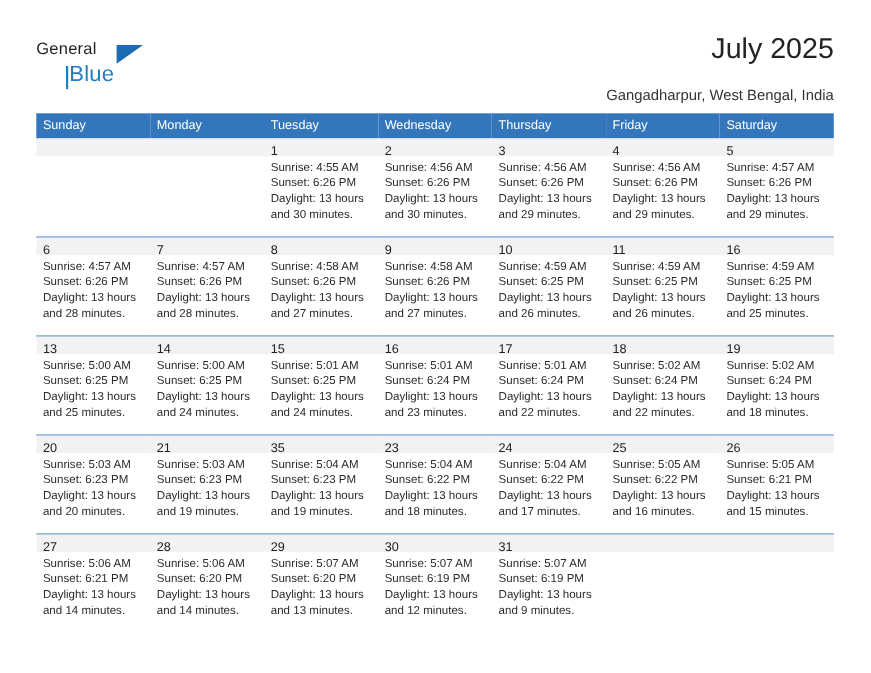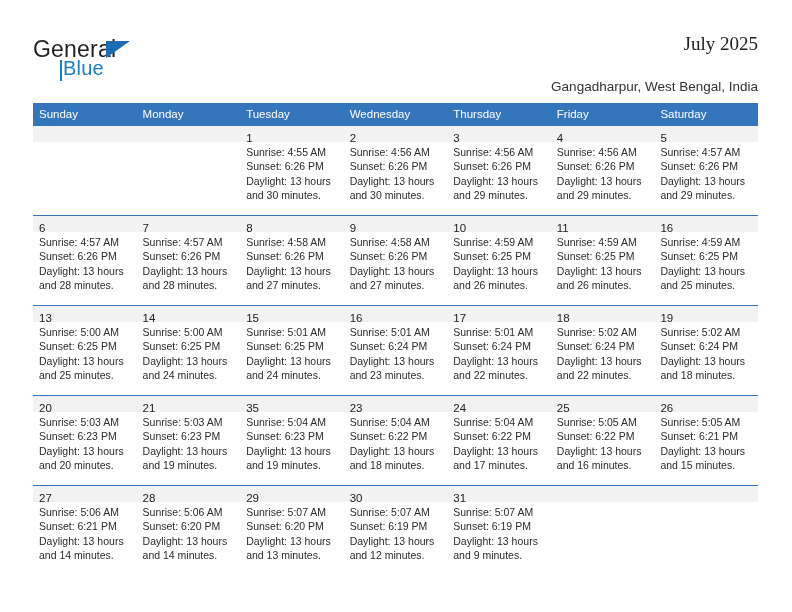--- a/index.html
+++ b/index.html
@@ -33,21 +33,21 @@
     position: absolute;
     left: 0px;
     top: 8px;
     width: 220px;
     height: 56px;
   }
   .brand-general {
     position: absolute;
     left: 0px;
     top: 0px;
-    font-size: 23px;
+    font-size: 15px;
     letter-spacing: 0.2px;
     color: #231f20;
     font-family: "Liberation Sans", sans-serif;
   }
   .brand-triangle {
     position: absolute;
     left: 73px;
     top: 5px;
     width: 0;
     height: 0;
@@ -71,25 +71,24 @@
     background: #1b7fc4;
   }
 
   .title-block {
     position: absolute;
     right: 0px;
     top: 0px;
     text-align: right;
   }
   .cal-title {
-    font-size: 19px;
+    font-size: 26px;
     color: #222222;
     line-height: 32px;
     white-space: nowrap;
-    font-family: Liberation Serif, serif;
   }
   .cal-subtitle {
     font-size: 13.5px;
     color: #333333;
     line-height: 20px;
     margin-top: 17px;
     white-space: nowrap;
   }
 
   

